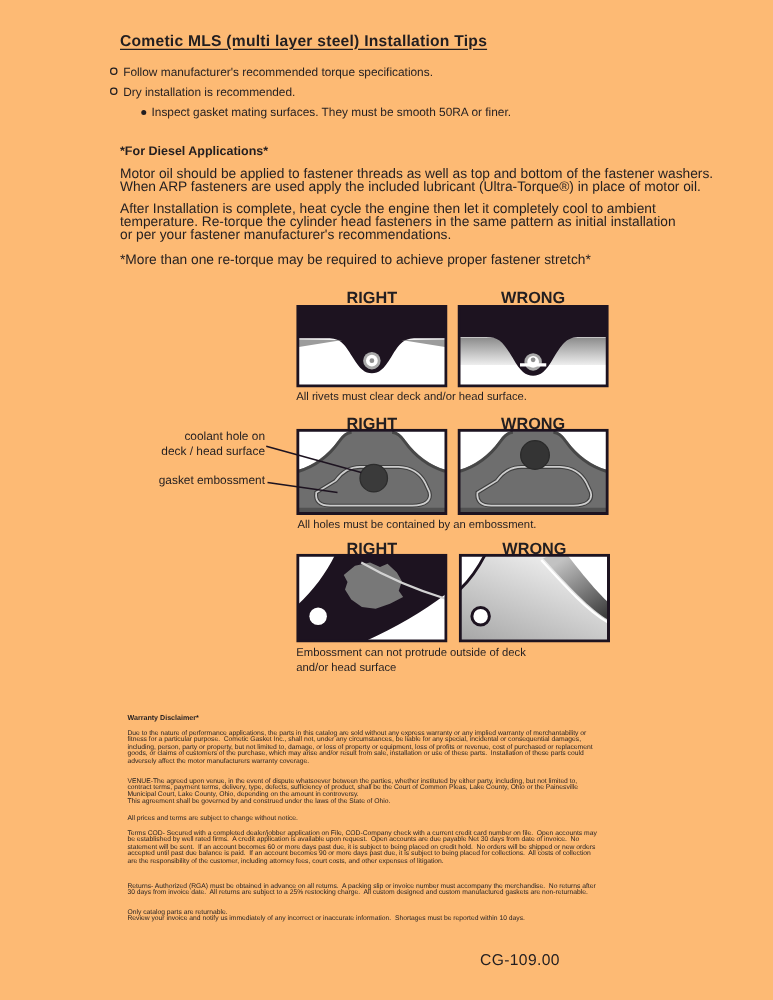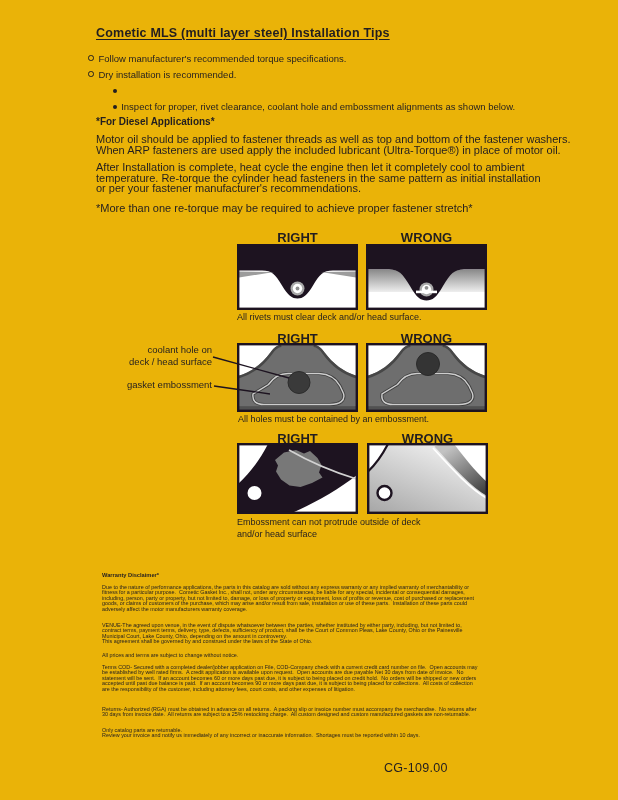--- a/index.html
+++ b/index.html
@@ -1,16 +1,16 @@
 <!DOCTYPE html>
 <html style="--ink: #1d1320; --text: #221e20; --gray_body: #6e6e6e; --gray_dark: #474747; --gray_light: #cdcdcd; --gray_sliver: #9c9c9c; --hole_dark: #3a3a3a;"><head>
 <meta charset="utf-8">
 <style>
   html,body{margin:0;padding:0;background:#fff;}
-  .page{position:relative;width:618px;height:800px;background:#eab308;overflow:hidden;
+  .page{position:relative;width:618px;height:800px;background:#fdba74;overflow:hidden;
         font-family:"Liberation Sans",sans-serif;color:var(--text,#221e20);}
   .abs{position:absolute;}
   .title{font-size:12.5px;font-weight:bold;text-decoration:underline;
          text-underline-offset:2px;letter-spacing:.2px;white-space:nowrap;}
   .blist{position:absolute;left:88px;top:51px;}
   .b-item{height:16px;line-height:16px;font-size:9.5px;white-space:nowrap;}
   .b-sub{margin-left:25px;}
   .ring{display:inline-block;width:3.5px;height:3.5px;border:1px solid var(--text,#221e20);
         border-radius:50%;margin-right:5px;vertical-align:1.5px;}
   .dot{display:inline-block;width:4.2px;height:4.2px;background:var(--text,#221e20);
@@ -33,23 +33,21 @@
 <div class="page">
 
   <div class="abs title" style="left:96px;top:26px;">Cometic MLS (multi layer steel) Installation Tips</div>
 
   <div class="blist">
     <div class="b-item">
       <span class="ring"></span><span>Follow manufacturer's recommended torque specifications.</span></div>
     <div class="b-item">
       <span class="ring"></span><span>Dry installation is recommended.</span></div>
     <div class="b-item b-sub">
-      <span class="dot"></span></div>
-    <div class="b-item b-sub">
-      <span class="dot"></span><span>Inspect for proper, rivet clearance, coolant hole and embossment alignments as shown below.</span></div>
+      <span class="dot"></span><span>Inspect gasket mating surfaces.  They must be smooth 50RA or finer.</span></div>
   </div>
 
   <div class="abs h2" style="left:96px;top:116px;">*For Diesel Applications*</div>
   <div class="abs para" style="left:96px;top:134px;">Motor oil should be applied to fastener threads as well as top and bottom of the fastener washers.
 When ARP fasteners are used apply the included lubricant (Ultra-Torque®) in place of motor oil.</div>
   <div class="abs para" style="left:96px;top:162px;">After Installation is complete, heat cycle the engine then let it completely cool to ambient
 temperature. Re-torque the cylinder head fasteners in the same pattern as initial installation
 or per your fastener manufacturer's recommendations.</div>
   <div class="abs para" style="left:96px;top:203px;">*More than one re-torque may be required to achieve proper fastener stretch*</div>
 

